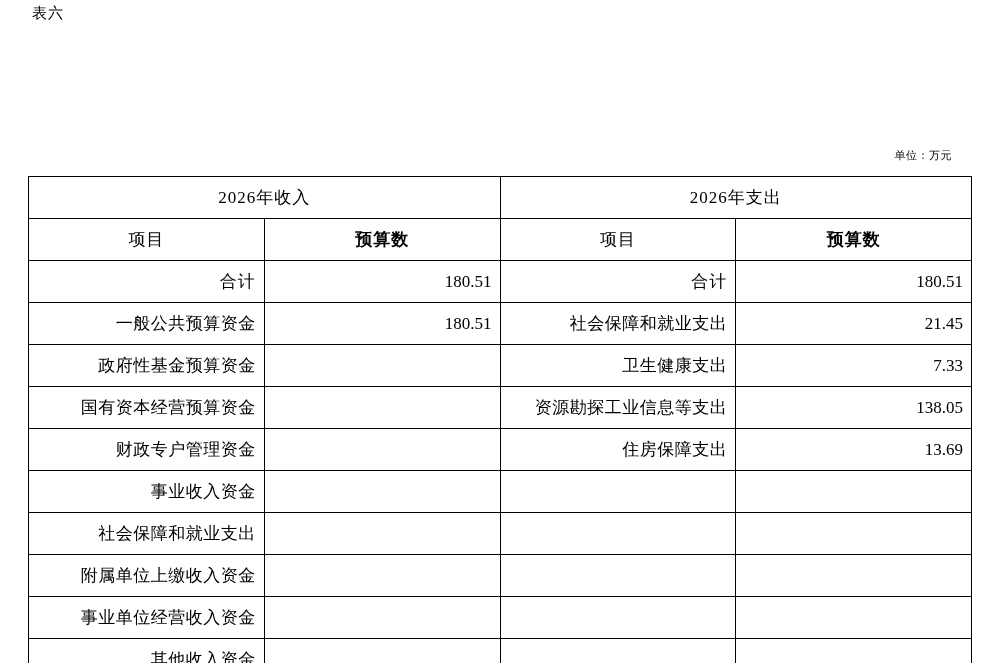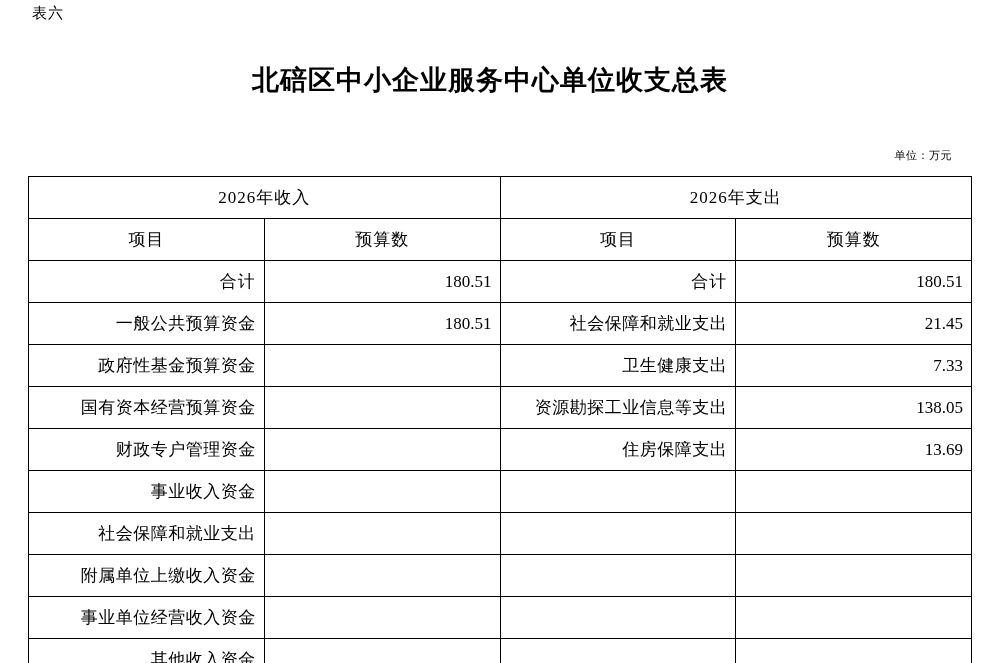--- a/index.html
+++ b/index.html
@@ -90,30 +90,29 @@
     text-align: right;
     font-size: 17px;
     letter-spacing: 0.5px;
     margin-top: 21px;
   }
   td.num {
     text-align: right;
     font-size: 17px;
   }
   .w-item { width: 300px; }
-  .w-num { width: 172px; }
+  .w-num { width: 172px; font-weight: bold; }
 </style>
 </head>
 <body>
 
 <div class="page">
 
   <div class="table-tag">表六</div>
 
-  <div class="doc-title">北碚区中小企业服务中心单位收支总表</div>
 
   <div class="unit-note">单位：万元</div>
 
   <table class="budget">
     <tbody>
       <tr>
         <td class="group-head" colspan="2">2026年收入</td>
         <td class="group-head" colspan="2">2026年支出</td>
       </tr>
       <tr>

